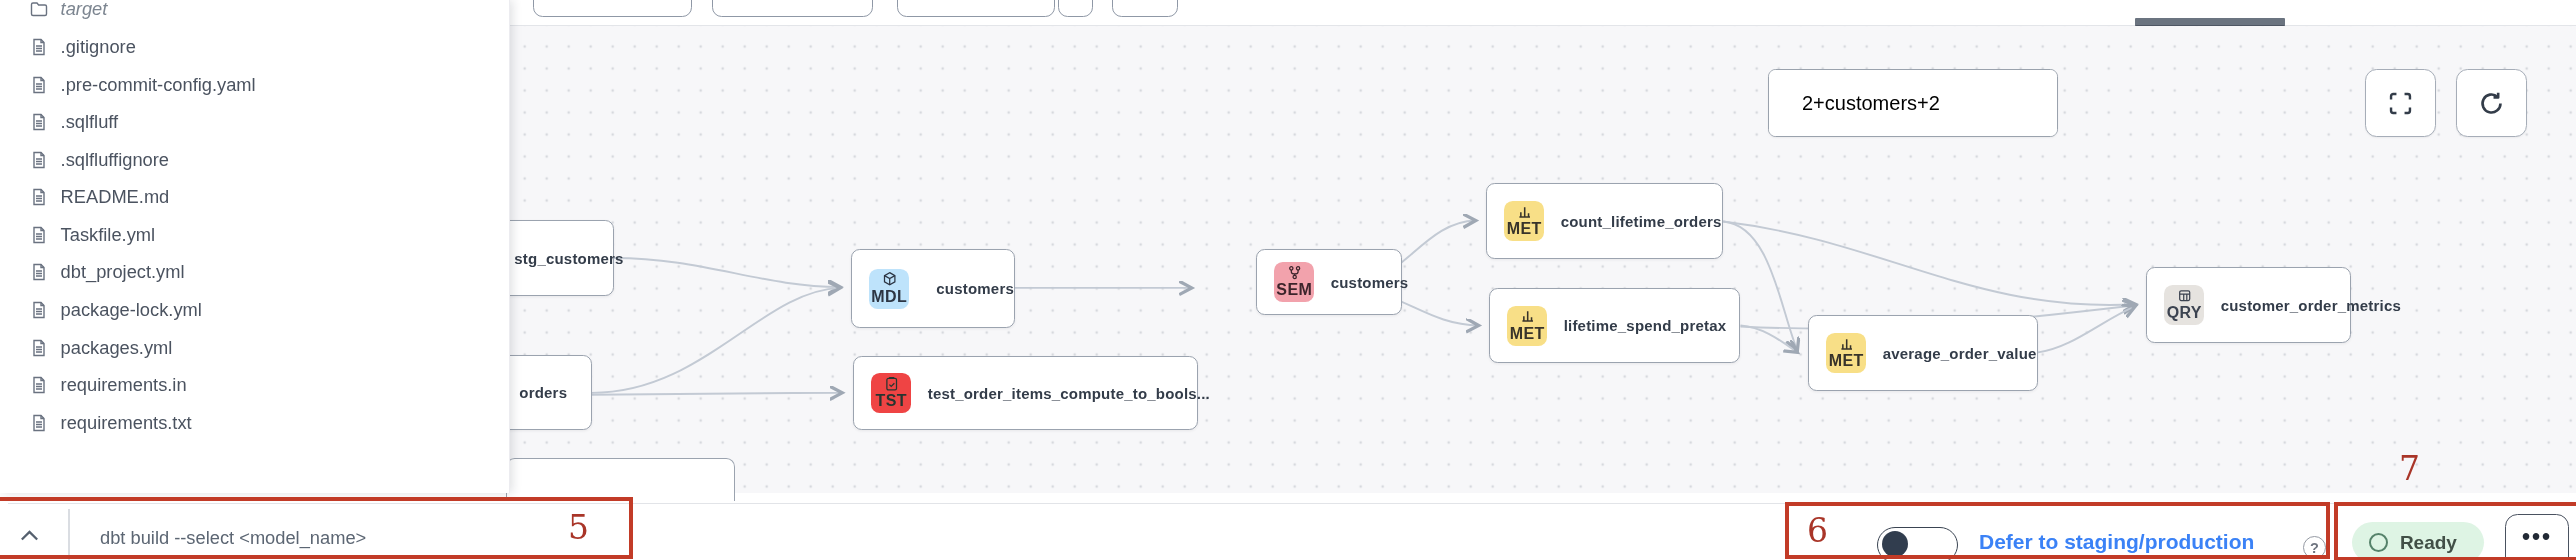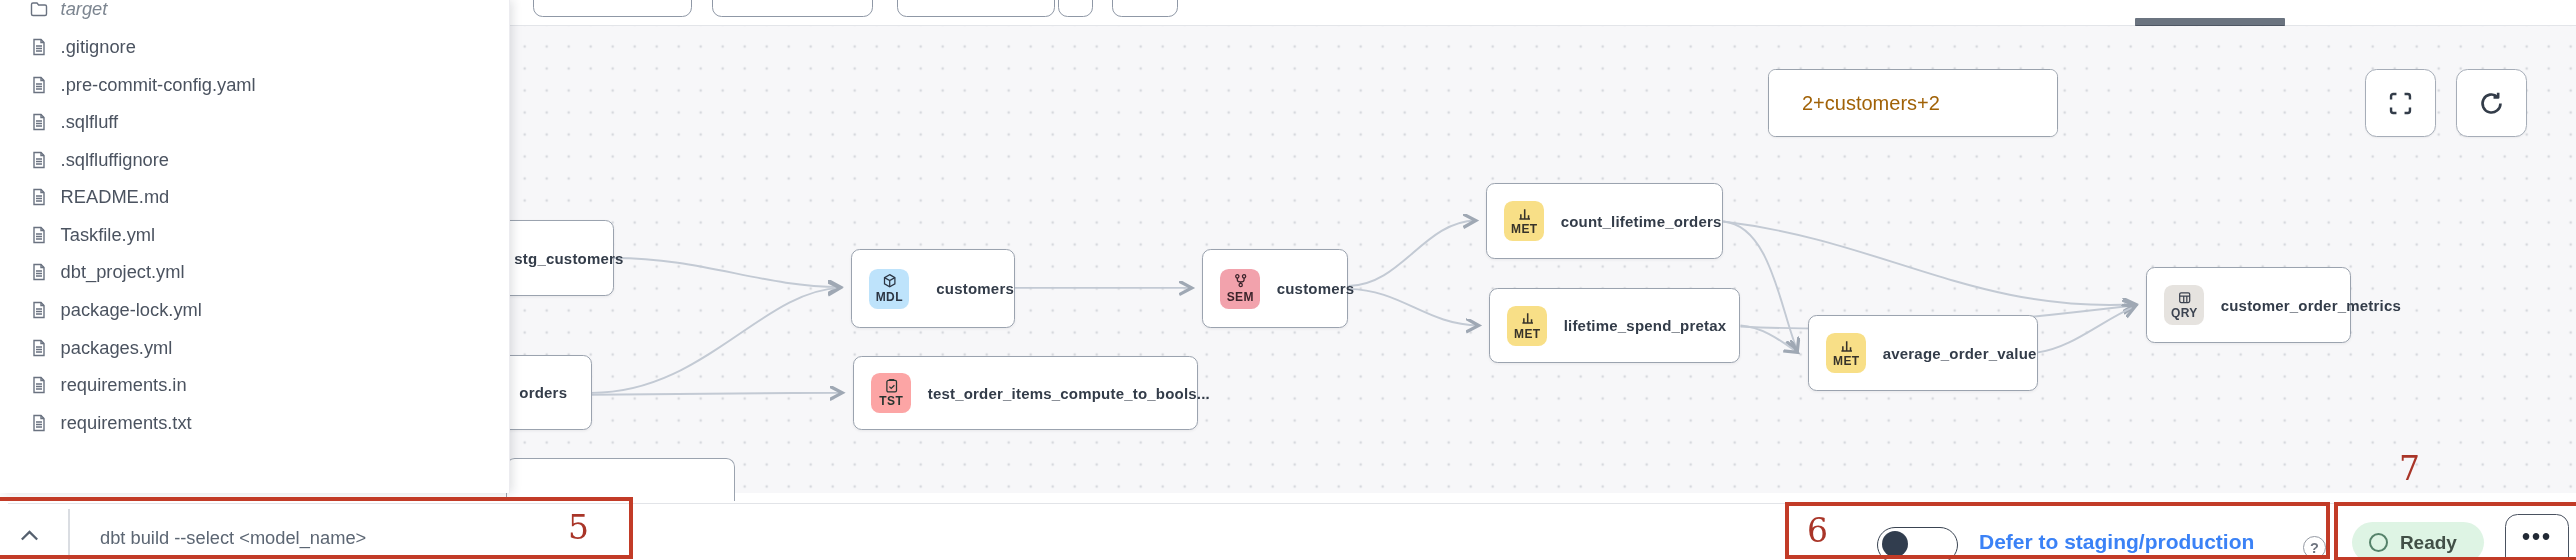--- a/index.html
+++ b/index.html
@@ -26,43 +26,43 @@
   .edge { fill:none; stroke:#c3cad4; stroke-width:2; }
 
   
   .node { position:absolute; background:#fff; border:1.5px solid #9ba3af; border-radius:8.7px;
           display:flex; align-items:center; gap:16.4px; padding-left:17.3px; z-index:5;
           box-shadow:0 1px 2.9px rgba(25,30,40,.07); }
   .n0{left:425px;top:220px;width:189px;height:76px;}
   .n1{left:430px;top:355px;width:162px;height:75px;}
   .n2{left:851px;top:249px;width:164px;height:79px;justify-content:space-between;}
   .n3{left:853px;top:356px;width:345px;height:74px;}
-  .n4{left:1202px;top:249px;width:146px;height:79px;}
+  .n4{left:1256px;top:249px;width:146px;height:66px;}
   .n5{left:1486px;top:183px;width:237px;height:76px;}
   .n6{left:1489px;top:288px;width:251px;height:75px;}
   .n7{left:1808px;top:315px;width:230px;height:76px;}
   .n8{left:2146px;top:267px;width:205px;height:76px;}
   .n0 .nlabel{margin-left:71px;} .n1 .nlabel{margin-left:71px;}
   .nlabel { font-size:15px; font-weight:600; color:#333c49; letter-spacing:0.2px; white-space:nowrap; }
   .nicon { width:40px; height:40px; border-radius:8.7px; flex:0 0 40px;
            display:flex; flex-direction:column; align-items:center; justify-content:center; gap:1px; }
   .nicon svg { width:15.4px; height:15.4px; }
-  .ncode { font-size:12px; font-weight:700; letter-spacing:0.4px; }
-  .ic-mdl{background:#bee3fb;color:#2c3543;} .ic-tst{background:#fca5a5;color:#273530;}
+  .ncode { font-size:16px; font-weight:700; letter-spacing:0.4px; }
+  .ic-mdl{background:#bee3fb;color:#2c3543;} .ic-tst{background:#ef4444;color:#273530;}
   .ic-sem{background:#f2a2ac;color:#3c242b;} .ic-met{background:#f8df87;color:#37332a;}
   .ic-qry{background:#e6e3df;color:#3c4350;}
   .cutnode { position:absolute; left:506px; top:458px; width:229px; height:43px; z-index:5;
              background:#fff; border:1.5px solid #9ba3af; border-radius:8.7px 8.7px 0 0; border-bottom:none; }
 
   
   .selgroup { position:absolute; left:1768px; top:69px; height:68px; display:flex; z-index:6;
               border:1.4px solid #9aa2ad; border-radius:7.7px; background:#fff; overflow:hidden;
               box-shadow:0 1px 1.9px rgba(0,0,0,.05); }
   .selinput { width:288px; height:100%; border:none; outline:none; padding:0 19px 0 33px;
-              font-family:inherit; font-size:20px; color:#a16207; background:#fff; }
+              font-family:inherit; font-size:20px; color:#000000; background:#fff; }
   .updbtn { height:100%; padding:0 30px; background:#ececee; border:none; border-left:1.4px solid #9aa2ad;
             font-family:inherit; font-size:20px; font-weight:600; color:#1d2530; cursor:pointer; }
   .sqbtn { position:absolute; top:69px; width:71px; height:68px; background:#fff; z-index:6;
            border:1.4px solid #a6adb8; border-radius:11.6px; display:flex; align-items:center;
            justify-content:center; color:#333c49; box-shadow:0 1px 1.9px rgba(0,0,0,.05); cursor:pointer; }
   .fsbtn{left:2365px;} .rfbtn{left:2456px;}
 
   
   .sidebar { position:absolute; left:0; top:0; width:510px; height:493px; background:#fff;
              z-index:10; box-shadow:2.9px 0 9.6px rgba(30,35,48,.14); border-right:1px solid #ececf0;

